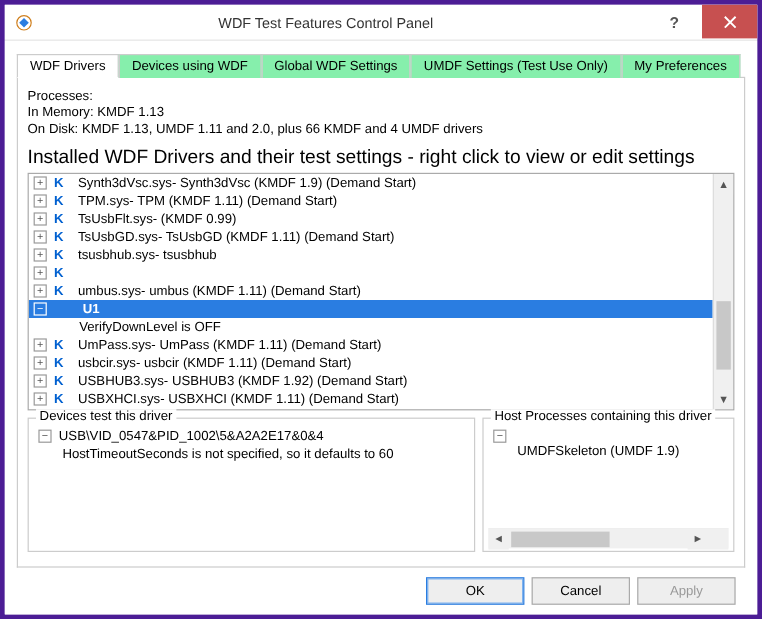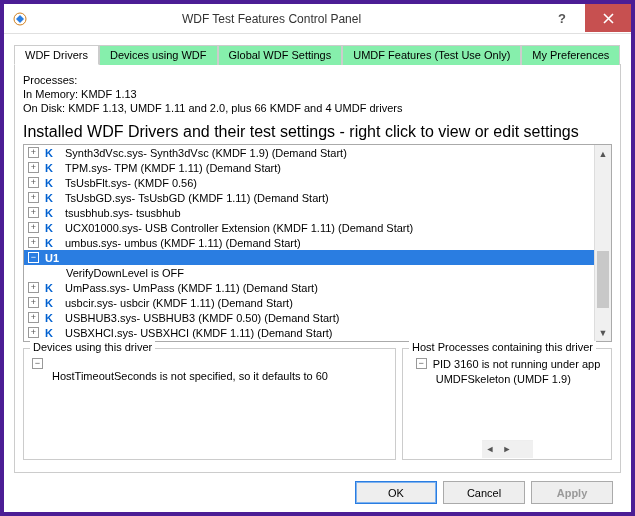--- a/index.html
+++ b/index.html
@@ -21,44 +21,44 @@
   .detected { font-size:11px; line-height:14px; margin-bottom:8px; }
   .list-label { font-size:16px; margin-bottom:3px; }
   .tree-box { border:1px solid #aaa; background:#fff; height:198px; overflow:hidden; position:relative; display:flex;}
   .tree-inner { flex:1; overflow:hidden; }
   .tree-row { display:flex; align-items:center; height:15px; padding-left:4px; font-size:11px; white-space:nowrap;}
   .tree-row .expander { width:11px; height:11px; border:1px solid #999; display:inline-flex; align-items:center; justify-content:center; font-size:9px; line-height:9px; margin-right:6px; color:#555; background:#fff;}
   .tree-row .badge { font-weight:bold; width:20px; display:inline-block; font-size:11px;}
   .badge.K { color:#0060d0; }
   .badge.U1 { color:#ff8000; }
   .tree-row.selected { background:#2a7de1; color:#fff; }
-  .tree-row.selected .badge { color:#fff; }
+  .tree-row.selected .badge { color:#fff;margin-left:24px; }
   .tree-row.selected .expander { color:#fff; border-color:#fff; background:#2a7de1;}
   .tree-row.child { padding-left:42px; }
   .scrollbar-v { width:17px; background:#f0f0f0; border-left:1px solid #ddd; display:flex; flex-direction:column; }
   .sb-btn { height:17px; display:flex; align-items:center; justify-content:center; font-size:9px; color:#555; background:#f0f0f0;}
   .sb-track { flex:1; position:relative; }
   .sb-thumb { position:absolute; left:2px; right:2px; background:#c8c8c8; }
   .lower { display:flex; gap:6px; margin-top:6px; height:112px;}
   .group { border:1px solid #ccc; padding:6px 6px 4px 6px; position:relative; flex:1; display:flex; flex-direction:column;}
-  .group.right { flex:0 0 210px;align-items:center; }
+  .group.right { flex:0 0 210px; }
   .group .legend { position:absolute; top:-8px; left:6px; background:#fff; padding:0 3px; font-size:11px; }
   .group-tree { flex:1; border:none; overflow:hidden; font-size:11px; padding-top:2px;}
   .group-row { display:flex; align-items:flex-start; padding-left:2px; line-height:15px;}
   .group-row .expander { width:11px; height:11px; border:1px solid #999; display:inline-flex; align-items:center; justify-content:center; font-size:9px; margin-right:6px; margin-top:1px; color:#555;}
   .group-row.child { padding-left:22px; }
   .group .scroll-h { height:17px; border-top:1px solid #eee; display:flex; align-items:center; background:#f0f0f0; margin:3px -2px -2px -2px;}
   .scroll-h .sb-btn { width:17px; height:17px; }
   .scroll-h .sb-track-h { flex:1; position:relative; height:17px;}
   .scroll-h .sb-thumb-h { position:absolute; top:2px; bottom:2px; left:2px; width:55%; background:#c8c8c8;}
   .scroll-h .sb-corner { width:17px; height:17px; background:#f0f0f0;}
   .dialog-btns { display:flex; justify-content:flex-end; gap:6px; padding:8px 8px 0 0;}
   .dlg-btn { min-width:82px; height:23px; border:1px solid #aaa; background:#eee; font-size:11px; display:flex; align-items:center; justify-content:center;}
   .dlg-btn.default { border:1px solid #2a7de1; box-shadow:0 0 0 1px #7eb2ef inset;}
-  .dlg-btn.disabled { color:#999;font-weight:bold; }
+  .dlg-btn.disabled { color:#999; }
 </style>
 </head>
 <body>
 
 <div class="window">
   <div class="titlebar">
     <span class="icon">
       <svg width="16" height="16">
           <circle cx="8" cy="8" r="6" fill="none" stroke="#d08020" stroke-width="1"></circle>
           <path d="M4 8 L8 4 L12 8 L8 12 Z" fill="#2a7de1"></path>
@@ -73,21 +73,21 @@
           </svg>
       </div>
     </div>
   </div>
 
   <div class="client">
     <div class="tabs">
       <div class="tab active">WDF Drivers</div>
       <div class="tab">Devices using WDF</div>
       <div class="tab">Global WDF Settings</div>
-      <div class="tab">UMDF Features (Test Use Only)</div>
+      <div class="tab">UMDF Settings (Test Use Only)</div>
       <div class="tab">My Preferences</div>
     </div>
 
     <div class="tabpanel">
       <div class="detected">
         <div>Processes:</div>
         <div>In Memory: KMDF 1.13</div>
         <div>On Disk: KMDF 1.13, UMDF 1.11 and 2.0, plus 66 KMDF and 4 UMDF drivers</div>
       </div>
 
@@ -101,36 +101,35 @@
               <span>Synth3dVsc.sys- Synth3dVsc (KMDF 1.9) (Demand Start)</span>
             </div>
             <div class="tree-row">
               <span class="expander">+</span>
               <span class="badge K">K</span>
               <span>TPM.sys- TPM (KMDF 1.11) (Demand Start)</span>
             </div>
             <div class="tree-row">
               <span class="expander">+</span>
               <span class="badge K">K</span>
-              <span>TsUsbFlt.sys-  (KMDF 0.56)</span>
+              <span>TsUsbFlt.sys-  (KMDF 0.99)</span>
             </div>
             <div class="tree-row">
               <span class="expander">+</span>
               <span class="badge K">K</span>
               <span>TsUsbGD.sys- TsUsbGD (KMDF 1.11) (Demand Start)</span>
             </div>
             <div class="tree-row">
               <span class="expander">+</span>
               <span class="badge K">K</span>
               <span>tsusbhub.sys- tsusbhub</span>
             </div>
             <div class="tree-row">
               <span class="expander">+</span>
               <span class="badge K">K</span>
-              <span>UCX01000.sys- USB Controller Extension (KMDF 1.11) (Demand Start)</span>
             </div>
             <div class="tree-row">
               <span class="expander">+</span>
               <span class="badge K">K</span>
               <span>umbus.sys- umbus (KMDF 1.11) (Demand Start)</span>
             </div>
             <div class="tree-row selected">
               <span class="expander">−</span>
               <span class="badge U1">U1</span>
             </div>
@@ -143,56 +142,56 @@
               <span>UmPass.sys- UmPass (KMDF 1.11) (Demand Start)</span>
             </div>
             <div class="tree-row">
               <span class="expander">+</span>
               <span class="badge K">K</span>
               <span>usbcir.sys- usbcir (KMDF 1.11) (Demand Start)</span>
             </div>
             <div class="tree-row">
               <span class="expander">+</span>
               <span class="badge K">K</span>
-              <span>USBHUB3.sys- USBHUB3 (KMDF 0.50) (Demand Start)</span>
+              <span>USBHUB3.sys- USBHUB3 (KMDF 1.92) (Demand Start)</span>
             </div>
             <div class="tree-row">
               <span class="expander">+</span>
               <span class="badge K">K</span>
               <span>USBXHCI.sys- USBXHCI (KMDF 1.11) (Demand Start)</span>
             </div>
             <div class="tree-row"></div>
           </div>
         <div class="scrollbar-v">
           <div class="sb-btn">▲</div>
           <div class="sb-track">
             <div class="sb-thumb" style="top:55%; height:35%;"></div>
           </div>
           <div class="sb-btn">▼</div>
         </div>
       </div>
 
       <div class="lower">
         <div class="group">
-          <div class="legend">Devices using this driver</div>
+          <div class="legend">Devices test this driver</div>
           <div class="group-tree">
             <div class="group-row">
               <span class="expander">−</span>
+              <span>USB\VID_0547&amp;PID_1002\5&amp;A2A2E17&amp;0&amp;4</span>
             </div>
             <div class="group-row child">
               <span>HostTimeoutSeconds is not specified, so it defaults to 60</span>
             </div>
           </div>
         </div>
         <div class="group right">
           <div class="legend">Host Processes containing this driver</div>
           <div class="group-tree">
             <div class="group-row">
               <span class="expander">−</span>
-              <span>PID 3160 is not running under app</span>
             </div>
             <div class="group-row child">
               <span>UMDFSkeleton (UMDF 1.9)</span>
             </div>
           </div>
           <div class="scroll-h">
             <div class="sb-btn">◄</div>
             <div class="sb-track-h">
               <div class="sb-thumb-h"></div>
             </div>

